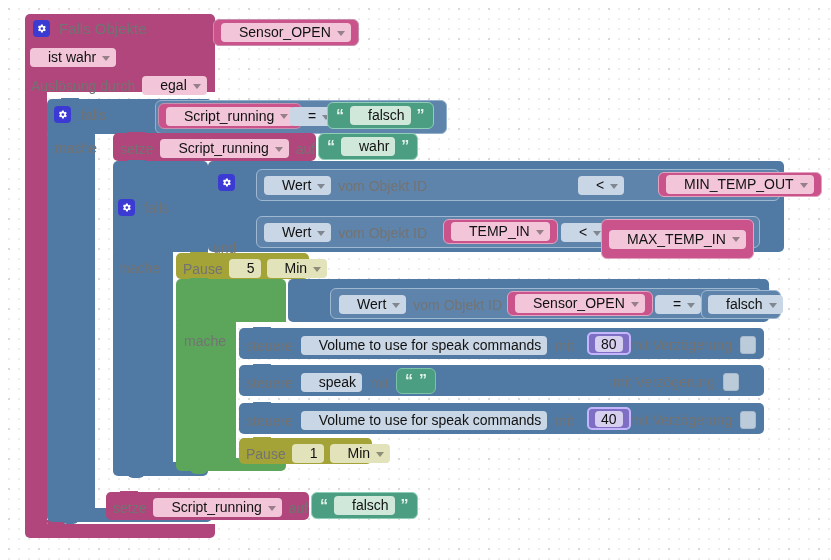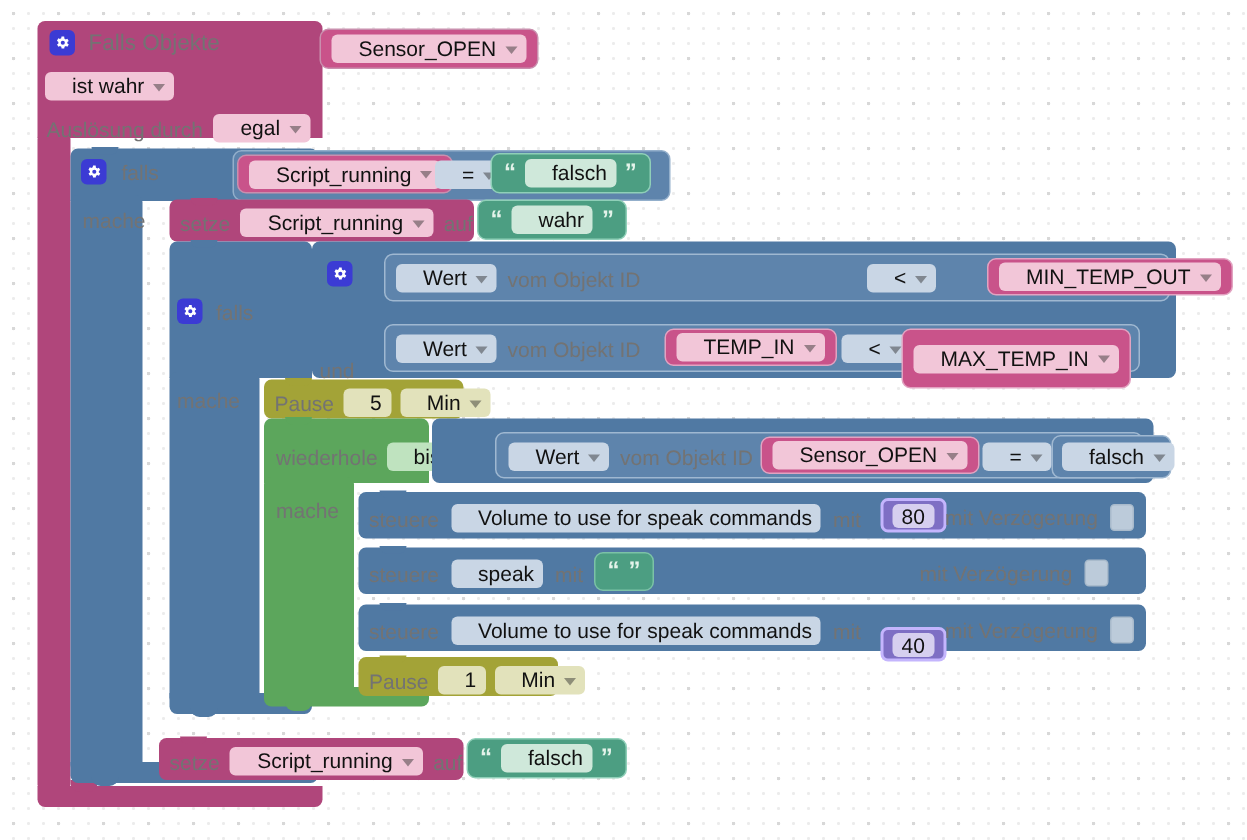--- a/index.html
+++ b/index.html
@@ -264,27 +264,20 @@
       <span class="caret"></span>
     </span>
   </div>
 
   <div class="c-block c-green" style="left:176px;top:279px;width:110px;height:43px;border-radius:5px 5px 0 0;"></div>
   <div class="bump c-green" style="left:190px;top:278px;"></div>
   <div class="c-block c-green" style="left:176px;top:318px;width:60px;height:148px;"></div>
   <div class="c-block c-green" style="left:176px;top:458px;width:110px;height:13px;border-radius:0 0 5px 5px;"></div>
   <div class="c-block c-green" style="left:190px;top:468px;width:18px;height:6px;border-radius:0 0 6px 6px;"></div>
 
-  <div class="blk row" style="left:184px;top:295px;gap:6px;">
-    <span class="lbl">wiederhole</span>
-    <span class="field f-greenmid">
-      <span>bis</span>
-      <span class="caret"></span>
-    </span>
-  </div>
 
   <div class="c-block" style="left:288px;top:279px;width:481px;height:43px;background:#5079A3;border-radius:5px;"></div>
   <div class="c-block" style="left:330px;top:288px;width:430px;height:29px;background:#5E84AC;border:1.5px solid #9FB8D1;border-radius:6px;"></div>
   <div class="blk row" style="left:339px;top:295px;gap:7px;">
     <span class="field f-bluelt">
       <span>Wert</span>
       <span class="caret"></span>
     </span>
     <span class="lbl">vom Objekt ID</span>
   </div>
@@ -343,21 +336,21 @@
     <span class="checkbox"></span>
   </div>
 
   <div class="c-block c-blue" style="left:239px;top:403px;width:525px;height:31px;border-radius:5px;"></div>
   <div class="bump c-blue" style="left:253px;top:402px;"></div>
   <div class="blk row" style="left:246px;top:411px;gap:8px;">
     <span class="lbl">steuere</span>
     <span class="field f-bluelt">Volume to use for speak commands</span>
     <span class="lbl">mit</span>
   </div>
-  <div class="val val-num" style="left:587px;top:418px;height:23px;padding:2px 6px;justify-content:center;">
+  <div class="val val-num" style="left:587px;top:407px;height:23px;padding:2px 6px;justify-content:center;">
     <span class="field" style="background:#D6CFEF;padding:1px 6px;">40</span>
   </div>
   <div class="blk row" style="left:630px;top:411px;gap:8px;">
     <span class="lbl">mit Verzögerung</span>
     <span class="checkbox"></span>
   </div>
 
   <div class="c-block c-olive" style="left:239px;top:438px;width:133px;height:26px;border-radius:5px;"></div>
   <div class="bump c-olive" style="left:253px;top:437px;"></div>
   <div class="blk row" style="left:246px;top:444px;gap:6px;">

